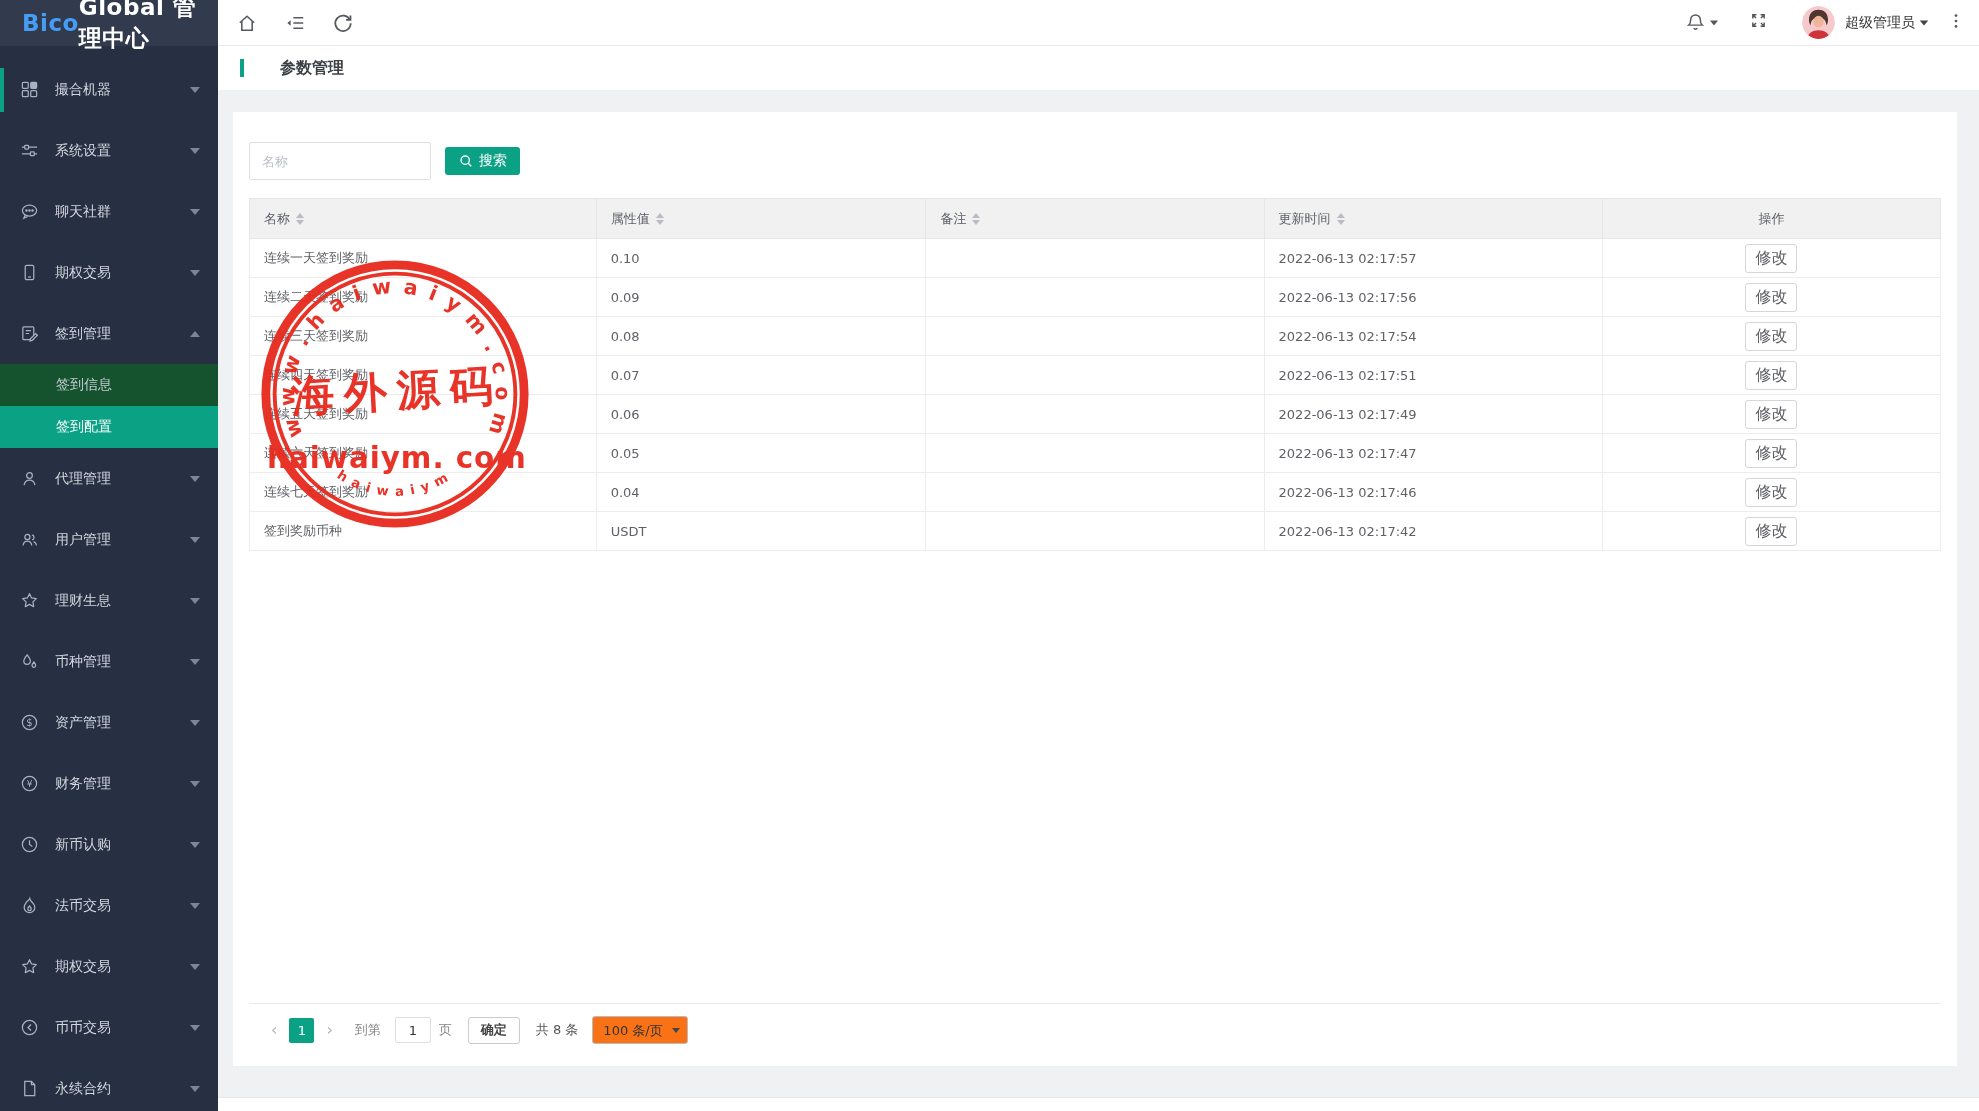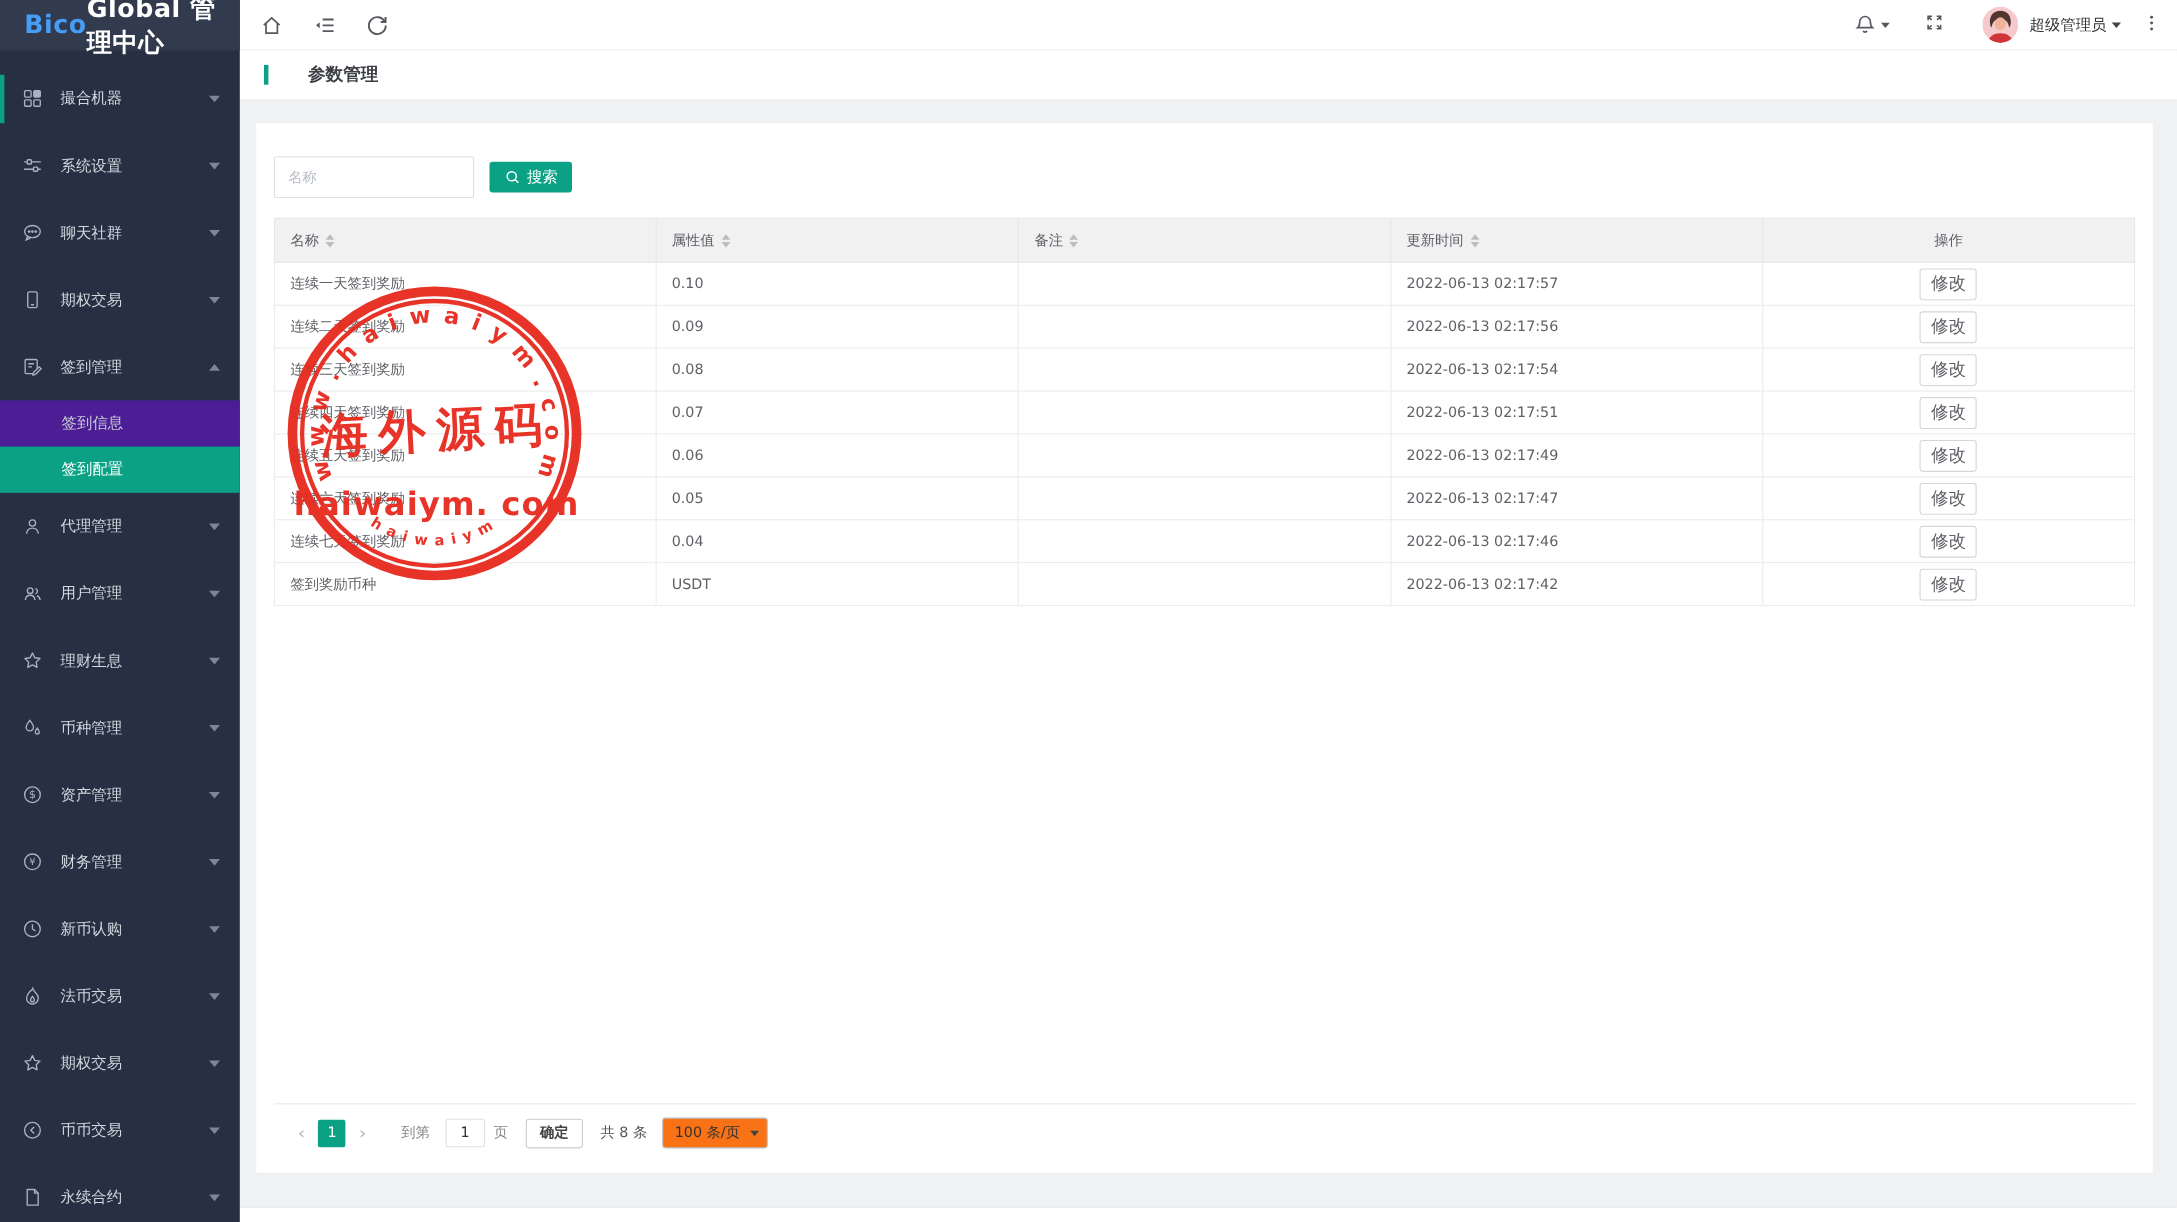--- a/index.html
+++ b/index.html
@@ -10,21 +10,21 @@
   .sidebar { width:218px; min-width:218px; height:1111px; background:#273042; color:#cfd3dc; position:relative; z-index:5; }
   .logo { height:46px; background:#323b4d; display:flex; align-items:center; padding-left:22px; font-size:23px; font-weight:bold; color:#fff; letter-spacing:.5px; }
   .logo .b-blue { color:#459df6; }
   .menu { list-style:none; padding-top:13px; }
   .menu-item { height:61px; display:flex; align-items:center; padding:0 14px 0 20px; cursor:pointer; font-size:14px; position:relative; }
   .menu-item .mi-icon { width:19px; height:19px; margin-right:16px; color:#aab1c0; flex:none; }
   .menu-item .mi-label { flex:1; color:#d3d7df; }
   .caret { width:0; height:0; border-left:5px solid transparent; border-right:5px solid transparent; border-top:6px solid #7e8596; margin-right:4px; }
   .caret.up { border-top:none; border-bottom:6px solid #7e8596; }
   .active-bar { position:absolute; left:0; top:68px; width:4px; height:44px; background:#0ba185; }
-  .submenu { list-style:none; background:#4c1d95; }
+  .submenu { list-style:none; background:#14532d; }
   .submenu-item { height:42px; display:flex; align-items:center; padding-left:56px; font-size:14px; color:#c7ccd6; cursor:pointer; }
   .submenu-item.active { background:#0ba185; color:#fff; }
 
   
   .main { flex:1; display:flex; flex-direction:column; height:1111px; background:#f0f1f2; }
   .topbar { height:46px; background:#fff; border-bottom:1px solid #ebebeb; display:flex; align-items:center; padding:0 14px 0 18px; }
   .tb-icon { width:22px; height:22px; color:#55585e; margin-right:26px; cursor:pointer; }
   .topbar-right { margin-left:auto; display:flex; align-items:center; }
   .bell-wrap { display:flex; align-items:center; margin-right:30px; cursor:pointer; color:#55585e; }
   .bell-wrap .caret { border-top-color:#55585e; margin-left:3px; margin-right:0; transform:scale(.8); }
@@ -51,21 +51,21 @@
   .data-table td { height:39px; padding:0 14px; border:1px solid #ececec; background:#fff; }
   .sort { display:inline-flex; flex-direction:column; vertical-align:middle; margin-left:6px; line-height:0; cursor:pointer; }
   .sort i { width:0; height:0; border-left:4px solid transparent; border-right:4px solid transparent; display:block; }
   .sort .s-up { border-bottom:5px solid #b9bcc2; margin-bottom:2px; }
   .sort .s-dn { border-top:5px solid #b9bcc2; }
   .edit-btn { font-size:16px; color:#5f6166; background:#fff; border:1px solid #d6d6d6; border-radius:3px; padding:3px 9px; cursor:pointer; font-family:inherit; }
 
   .pager { margin-top:auto; border-top:1px solid #e8e8e8; padding:12px 14px 6px 14px; display:flex; align-items:center; font-size:13px; color:#666; }
   .pg-arrow { color:#b0b3b8; font-size:16px; padding:0 8px; cursor:pointer; line-height:1; }
   .pg-num { width:25px; height:25px; background:#0ba185; color:#fff; border-radius:2px; display:flex; align-items:center; justify-content:center; font-size:13px; margin:0 4px; cursor:pointer; }
-  .pg-label { margin:0 6px 0 24px; color:#888; }
+  .pg-label { margin:0 6px 0 14px; color:#888; }
   .pg-input { width:36px; height:26px; border:1px solid #dcdfe6; border-radius:2px; text-align:center; font-size:13px; color:#333; outline:none; margin:0 8px; font-family:inherit; }
   .pg-unit { color:#888; margin-right:16px; }
   .pg-confirm { height:27px; padding:0 12px; background:#fff; border:1px solid #ccc; border-radius:3px; font-size:13px; color:#444; font-weight:600; cursor:pointer; margin-right:16px; font-family:inherit; }
   .pg-total { margin-right:14px; color:#555; }
   .pg-select-wrap { position:relative; }
   .pg-select { appearance:none; -webkit-appearance:none; height:28px; border:1px solid #bbb; border-radius:3px; background:#f97316; font-size:13px; color:#333; padding:0 24px 0 10px; outline:none; cursor:pointer; font-family:inherit; }
   .pg-caret { position:absolute; right:8px; top:12px; width:0; height:0; border-left:4px solid transparent; border-right:4px solid transparent; border-top:5px solid #444; pointer-events:none; }
 
   .main-footer { height:14px; background:#fff; border-top:1px solid #e8e8e8; margin-top:auto; }
 

